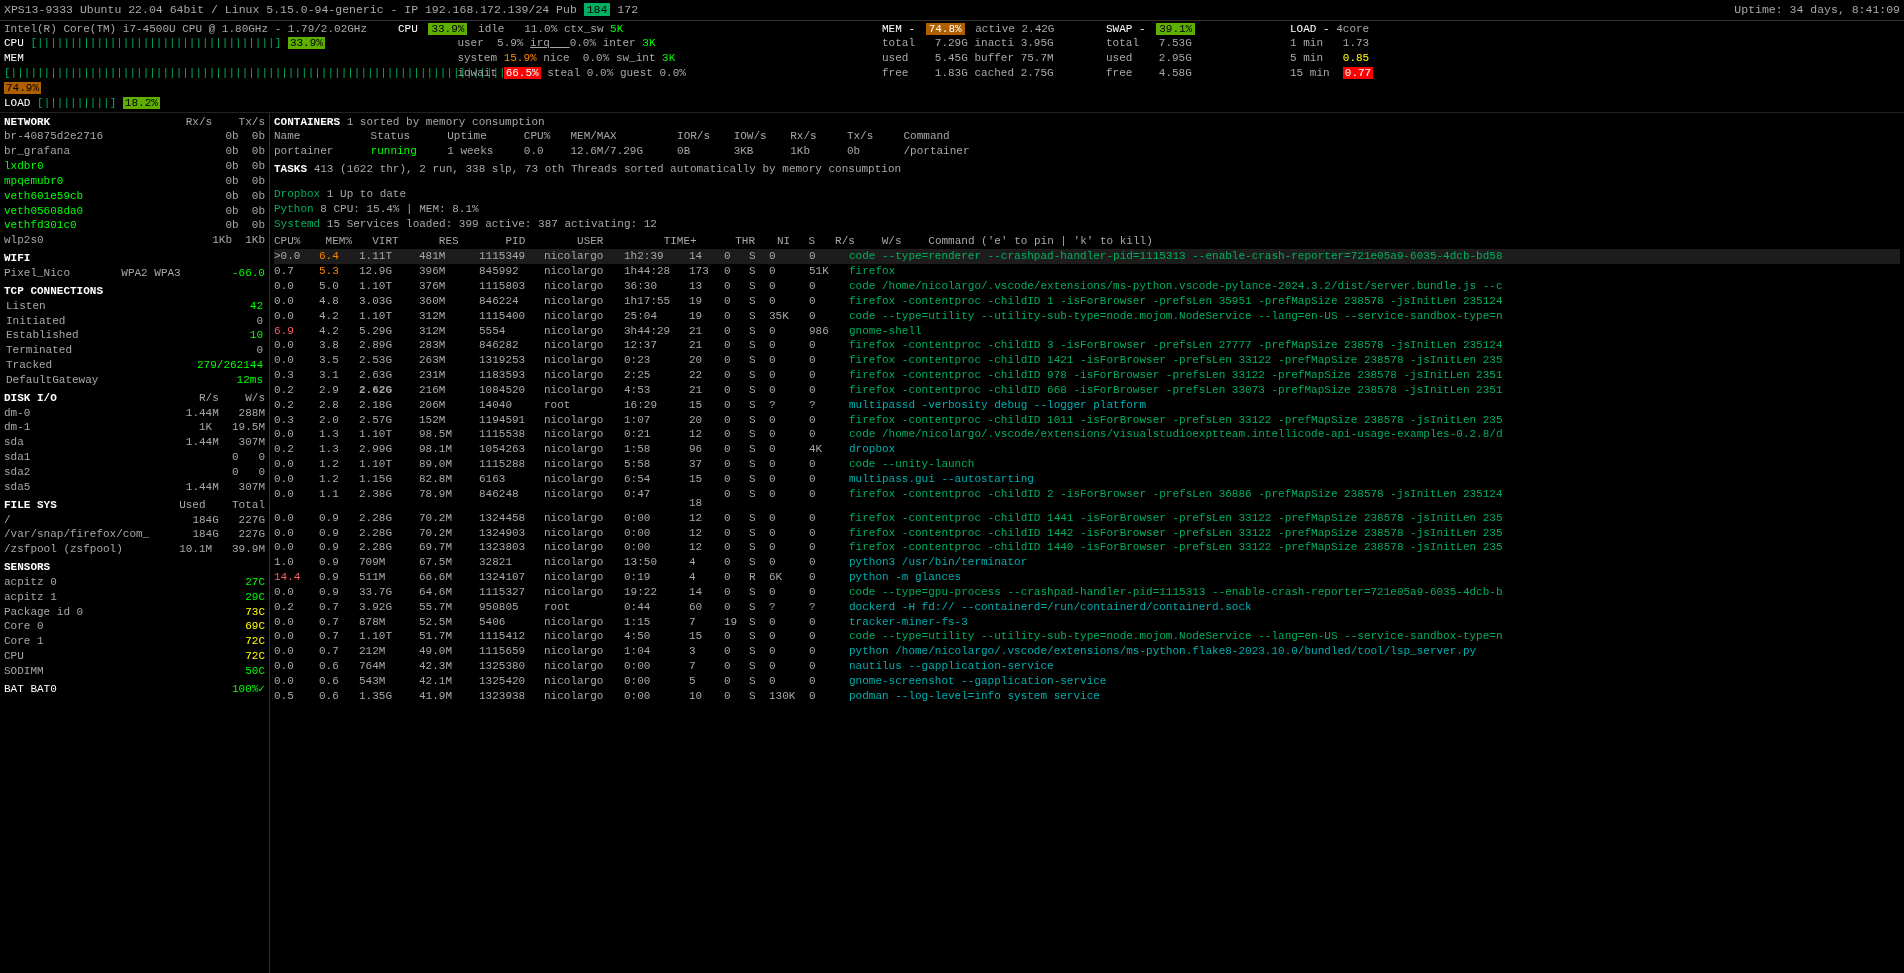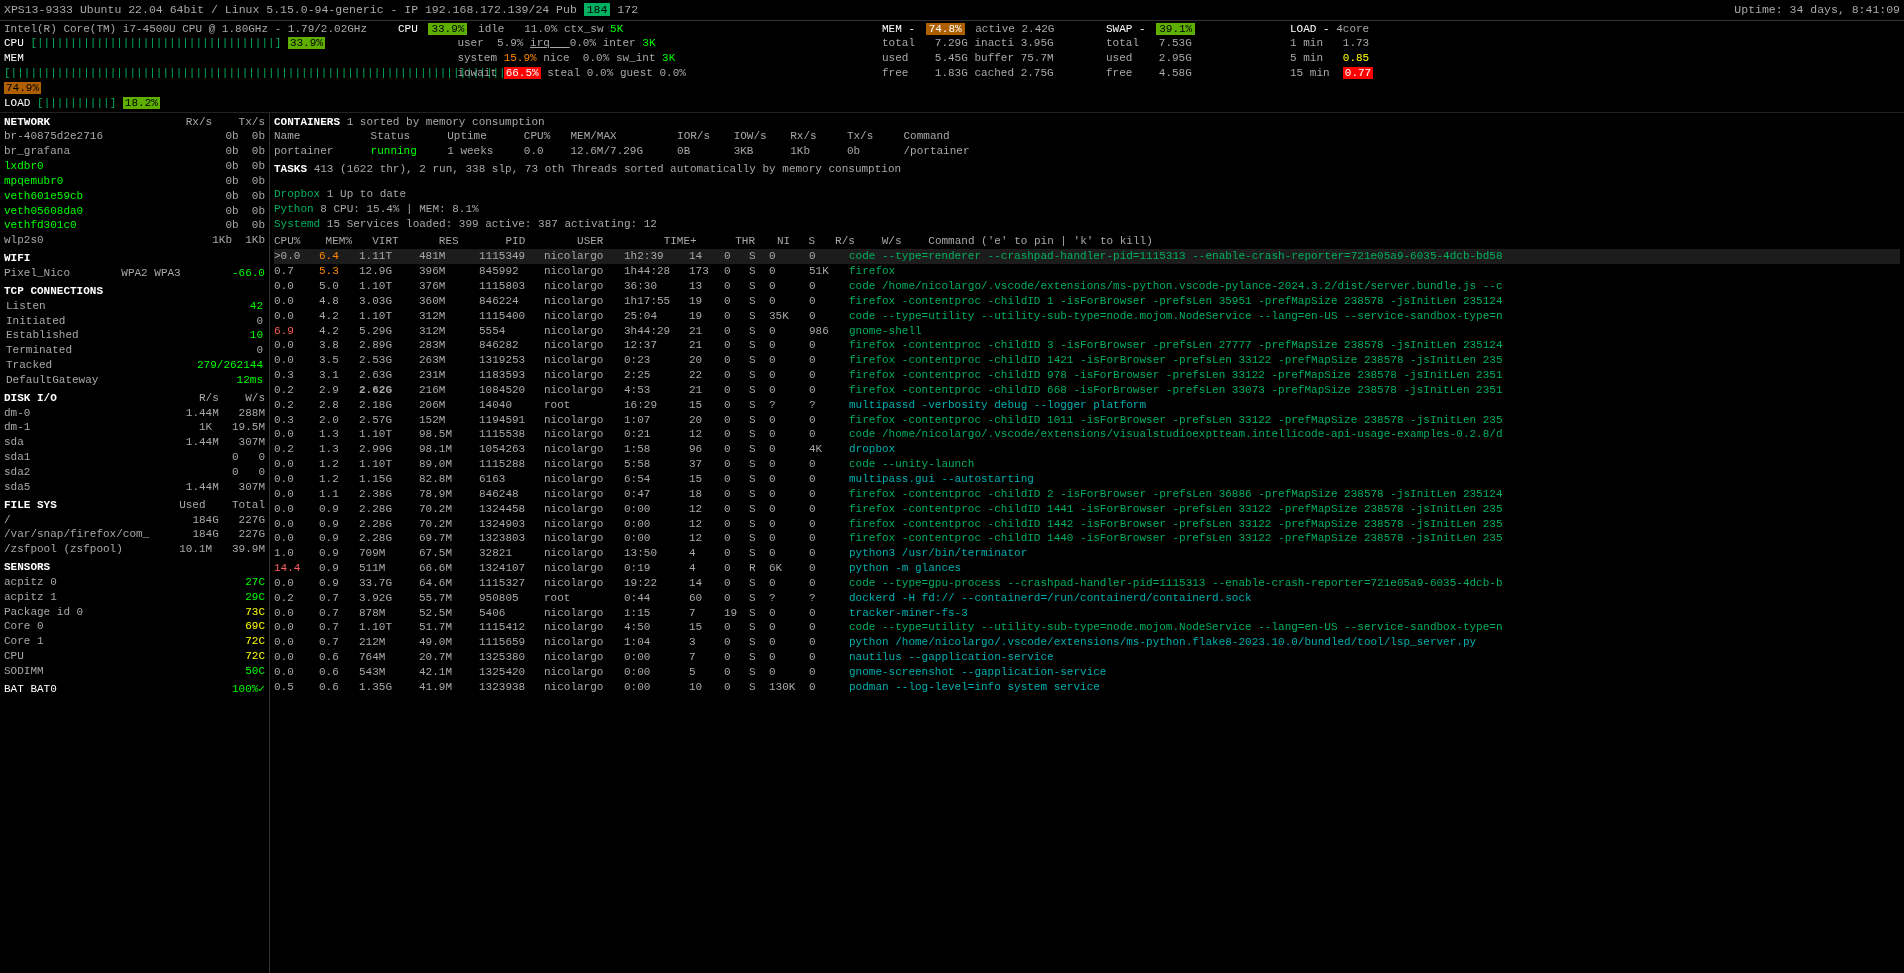--- a/index.html
+++ b/index.html
@@ -684,21 +684,21 @@
     <span style="color:#00afaf;overflow:hidden;text-overflow:ellipsis;white-space:nowrap;">multipass.gui  --autostarting</span>
   </div>
         <div style="background: transparent; display: flex; white-space: nowrap; overflow: hidden;">
     <span style="display:inline-block;width:45px;color:#a8a8a8;">0.0</span>
     <span style="display:inline-block;width:40px;color:#a8a8a8;">1.1</span>
     <span style="display:inline-block;width:60px;">2.38G</span>
     <span style="display:inline-block;width:60px;">78.9M</span>
     <span style="display:inline-block;width:65px;">846248</span>
     <span style="display:inline-block;width:80px;">nicolargo</span>
     <span style="display:inline-block;width:65px;">0:47</span>
-    <span style="display:inline-block;width:35px;">18</span>
+    <span style="display:inline-block;width:35px;margin-top:9px;">18</span>
     <span style="display:inline-block;width:25px;">0</span>
     <span style="display:inline-block;width:20px;">S</span>
     <span style="display:inline-block;width:40px;">0</span>
     <span style="display:inline-block;width:40px;">0</span>
     <span style="color:#00af5f;overflow:hidden;text-overflow:ellipsis;white-space:nowrap;">firefox  -contentproc -childID 2 -isForBrowser -prefsLen 36886 -prefMapSize 238578 -jsInitLen 235124</span>
   </div>
         <div style="background: transparent; display: flex; white-space: nowrap; overflow: hidden;">
     <span style="display:inline-block;width:45px;color:#a8a8a8;">0.0</span>
     <span style="display:inline-block;width:40px;color:#a8a8a8;">0.9</span>
     <span style="display:inline-block;width:60px;">2.28G</span>
@@ -845,21 +845,21 @@
     <span style="display:inline-block;width:25px;">0</span>
     <span style="display:inline-block;width:20px;">S</span>
     <span style="display:inline-block;width:40px;">0</span>
     <span style="display:inline-block;width:40px;">0</span>
     <span style="color:#00afaf;overflow:hidden;text-overflow:ellipsis;white-space:nowrap;">python /home/nicolargo/.vscode/extensions/ms-python.flake8-2023.10.0/bundled/tool/lsp_server.py</span>
   </div>
         <div style="background: transparent; display: flex; white-space: nowrap; overflow: hidden;">
     <span style="display:inline-block;width:45px;color:#a8a8a8;">0.0</span>
     <span style="display:inline-block;width:40px;color:#a8a8a8;">0.6</span>
     <span style="display:inline-block;width:60px;">764M</span>
-    <span style="display:inline-block;width:60px;">20.7M</span>
+    <span style="display:inline-block;width:60px;">42.3M</span>
     <span style="display:inline-block;width:65px;">1325380</span>
     <span style="display:inline-block;width:80px;">nicolargo</span>
     <span style="display:inline-block;width:65px;">0:00</span>
     <span style="display:inline-block;width:35px;">7</span>
     <span style="display:inline-block;width:25px;">0</span>
     <span style="display:inline-block;width:20px;">S</span>
     <span style="display:inline-block;width:40px;">0</span>
     <span style="display:inline-block;width:40px;">0</span>
     <span style="color:#00afaf;overflow:hidden;text-overflow:ellipsis;white-space:nowrap;">nautilus  --gapplication-service</span>
   </div>

